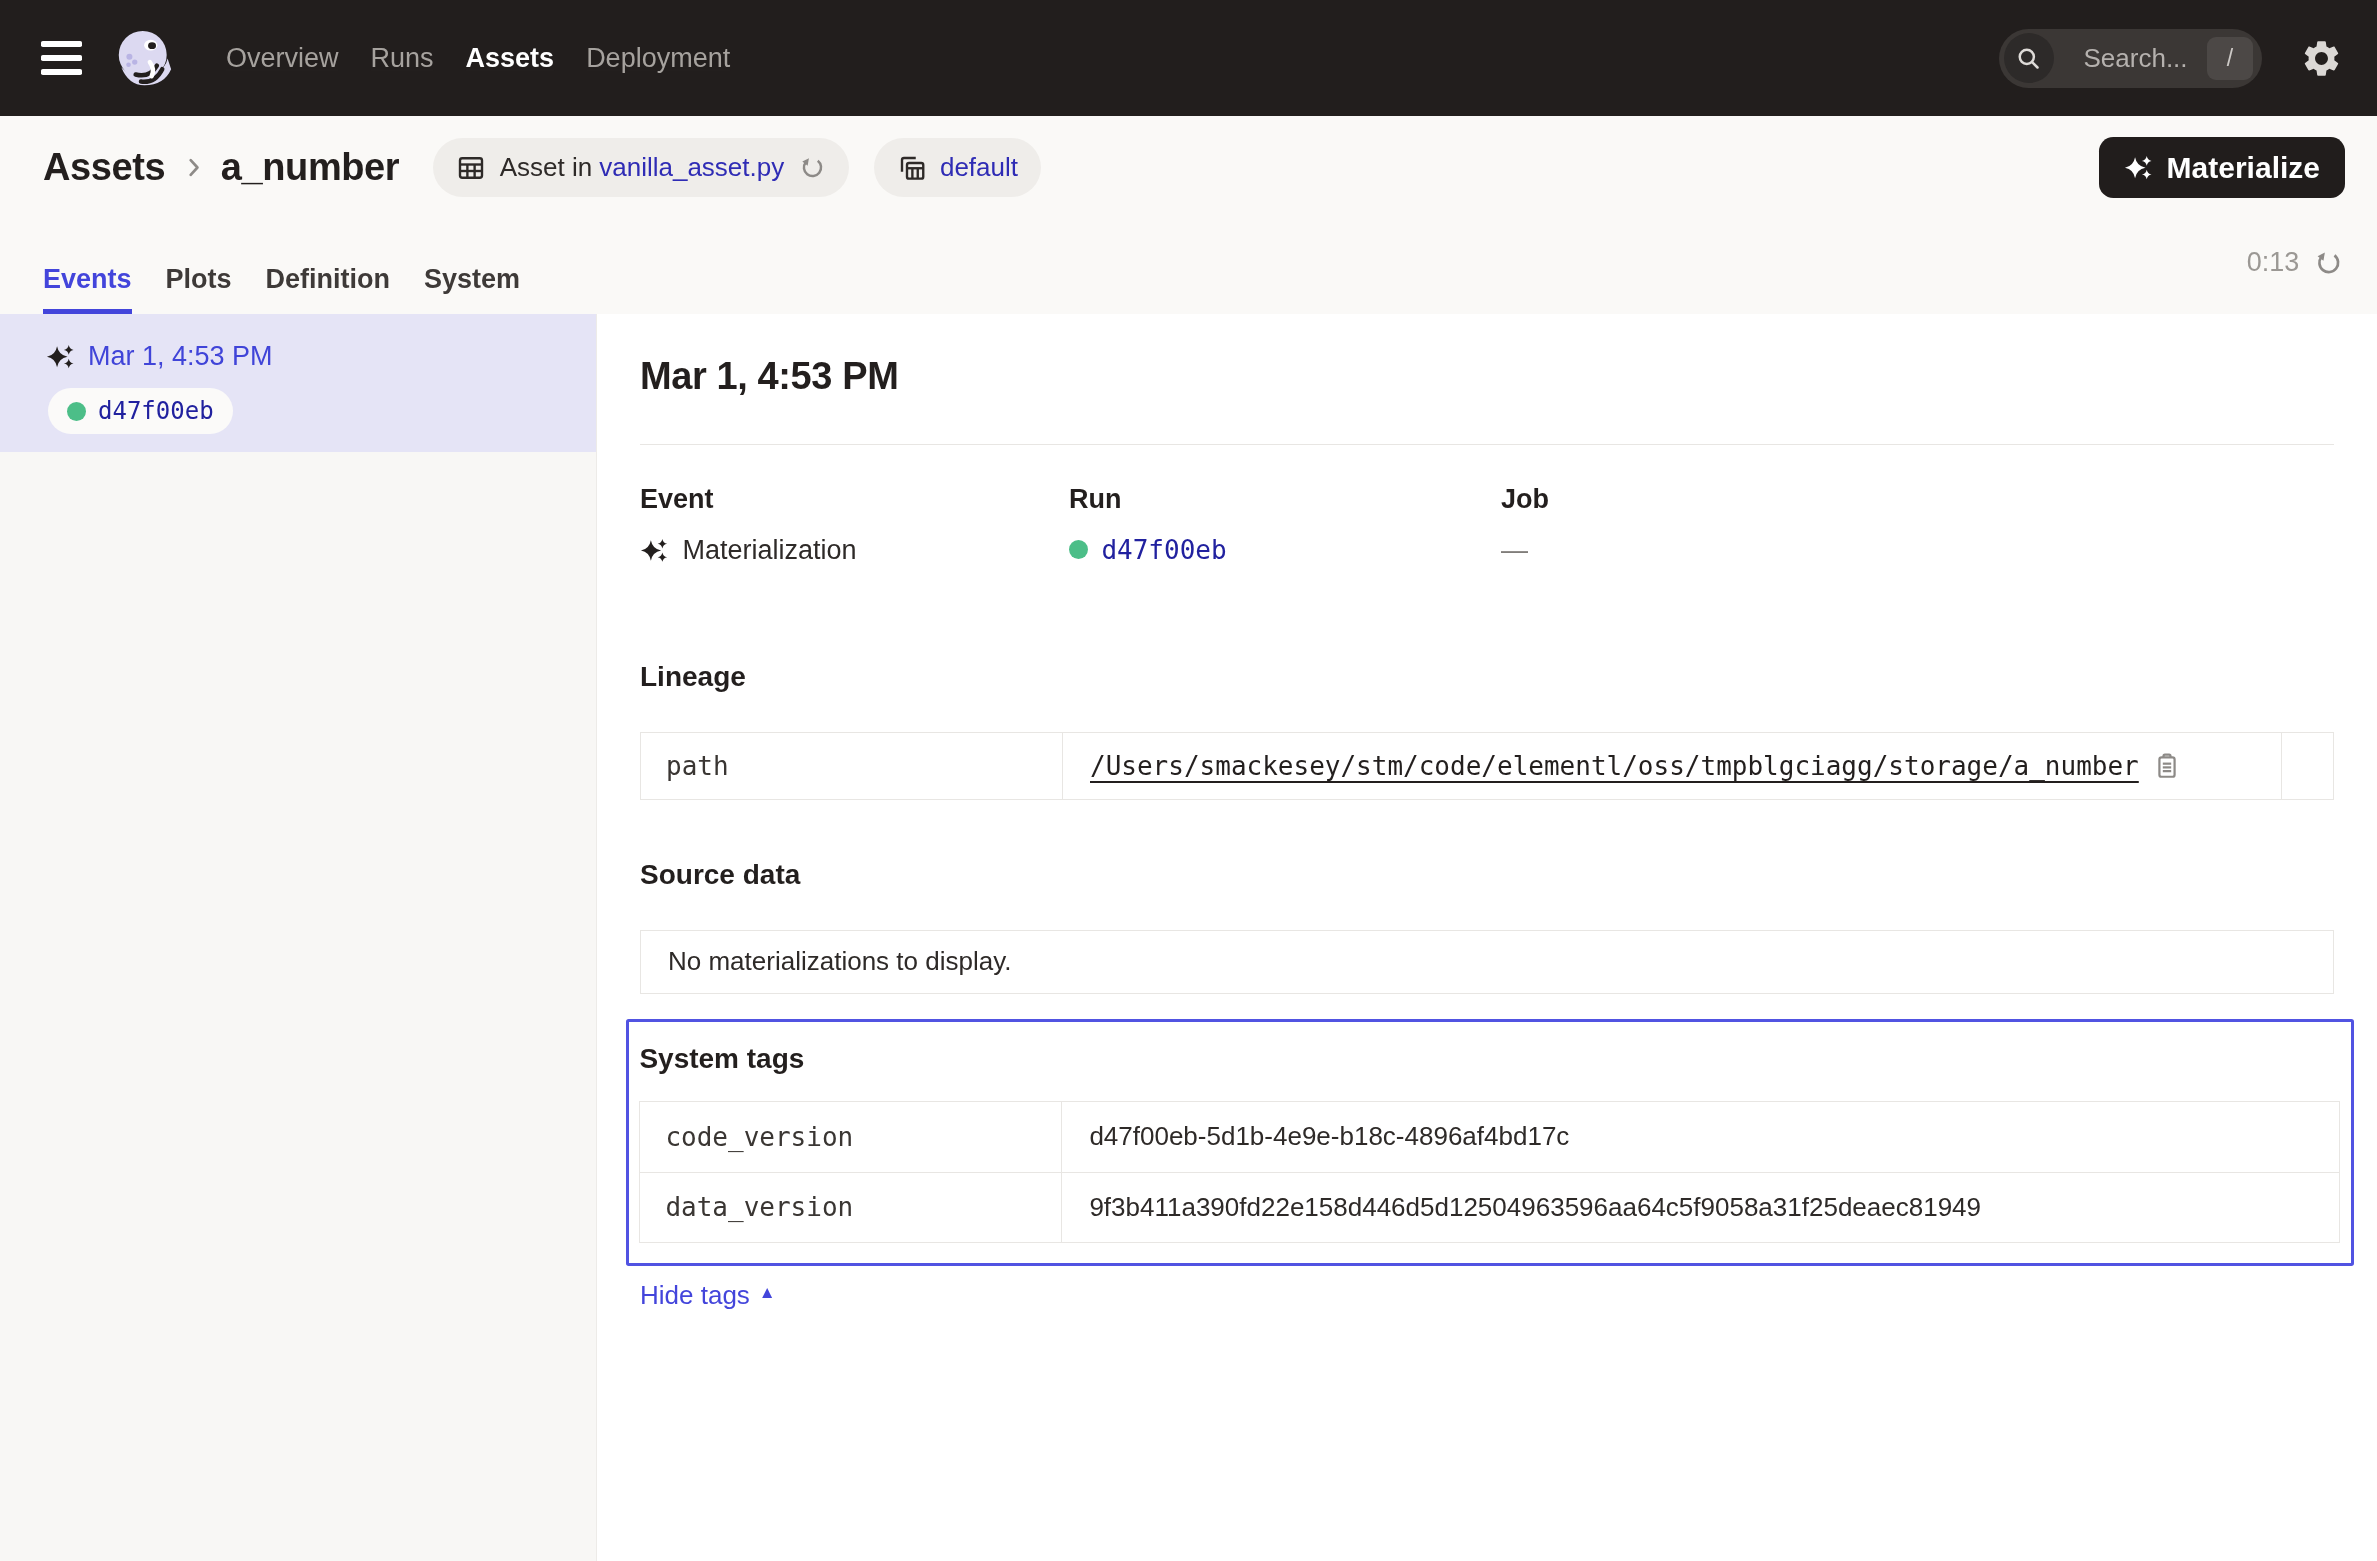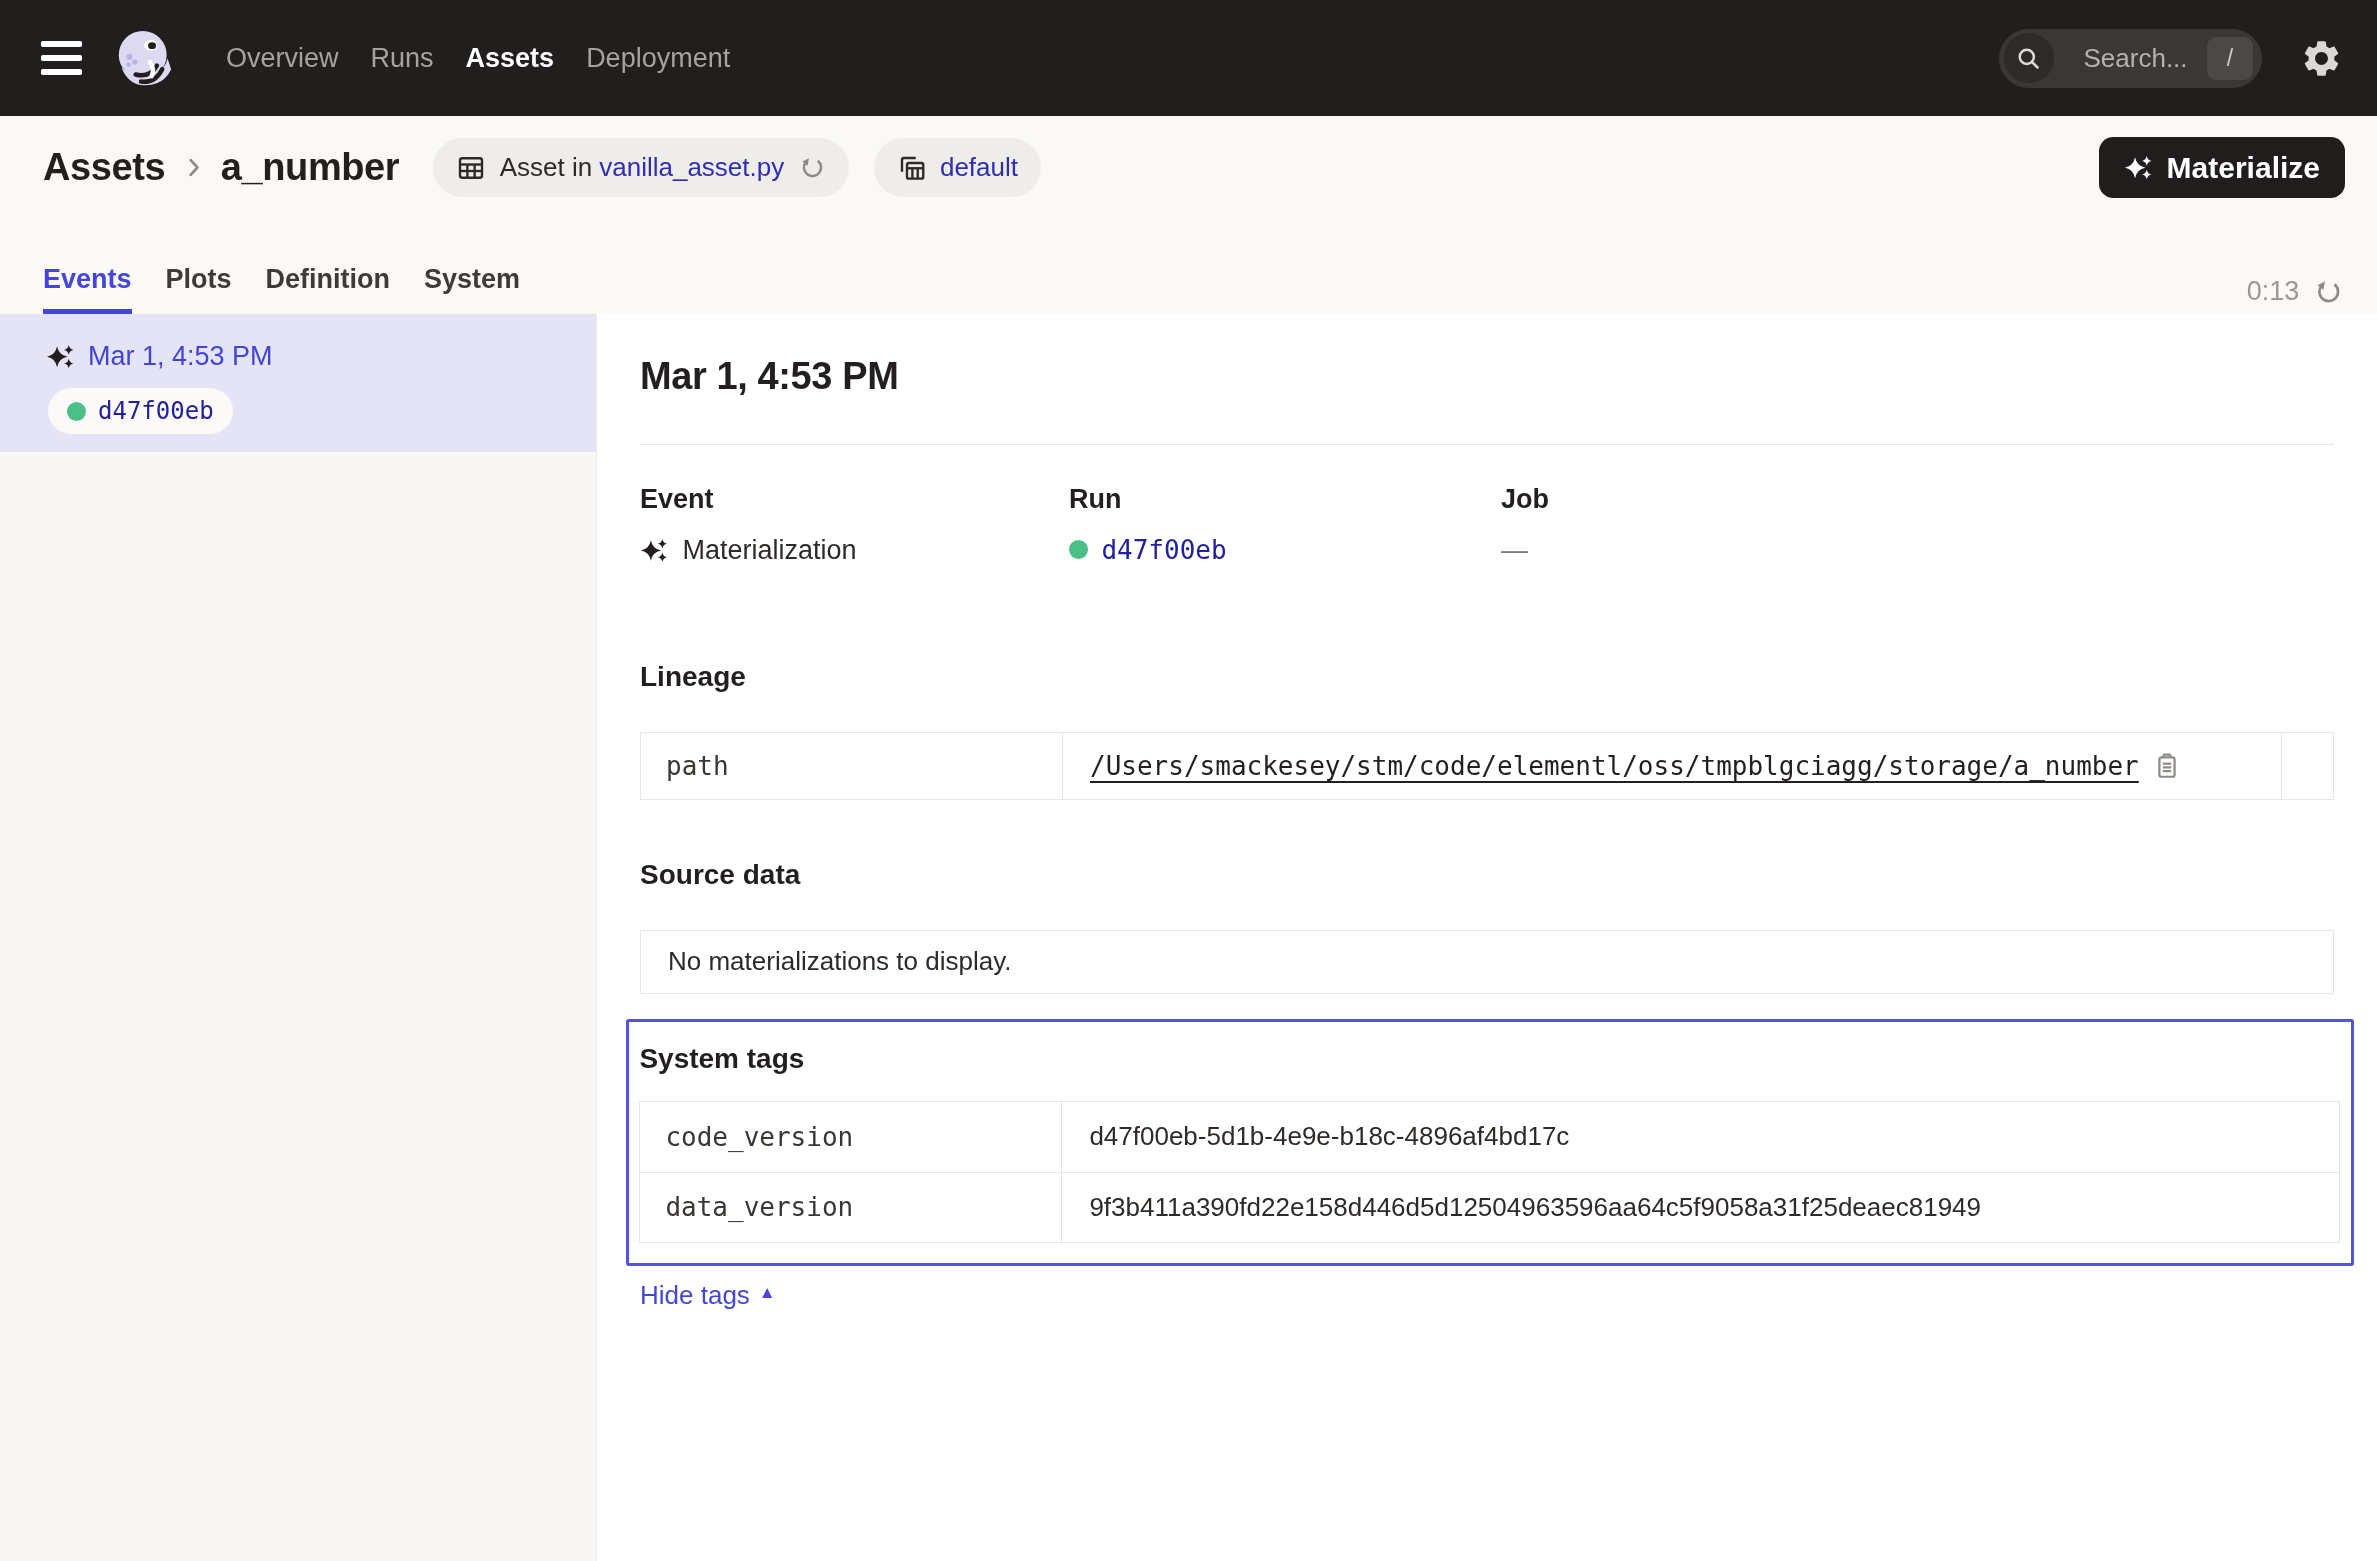--- a/index.html
+++ b/index.html
@@ -61,21 +61,21 @@
   .materialize-btn {
     margin-left: auto; height: 61px; border-radius: 14.3px; background: #211D1C; color: #ffffff;
     font-size: 30px; font-weight: 600; display: flex; align-items: center; padding: 0 25px; gap: 13.4px; cursor: pointer;
   }
   .tabs { position: absolute; bottom: 0; left: 43px; display: flex; gap: 34px; }
   .tab {
     font-size: 27px; font-weight: 600; color: #3E3A38; padding-bottom: 14.3px;
     border-bottom: 5.4px solid transparent; cursor: pointer;
   }
   .tab.active { color: #4345DB; border-bottom-color: #4345DB; }
-  .timer { position: absolute; right: 34px; bottom: 7px; display: flex; align-items: center; gap: 14.3px; color: #9B9894; font-size: 27px; }
+  .timer { position: absolute; right: 34px; bottom: 36px; display: flex; align-items: center; gap: 14.3px; color: #9B9894; font-size: 27px; }
 
   
   .content { display: flex; height: 1247px; }
   .sidebar { width: 597px; flex: none; background: #F8F7F5; border-right: 1.8px solid #EDEBE8; }
   .event-item { background: #E5E4F6; padding: 27px 21.4px 0 46px; height: 138px; cursor: pointer; }
   .event-time { display: flex; align-items: center; gap: 12.5px; color: #4044D8; font-size: 27px; }
   .event-time .spark { color: #231F1E; }
   .run-badge {
     margin-top: 16px; margin-left: 1.8px; display: inline-flex; align-items: center; gap: 11.6px;
     background: #FBFAF9; border-radius: 23px; height: 46px; padding: 0 19.6px;

